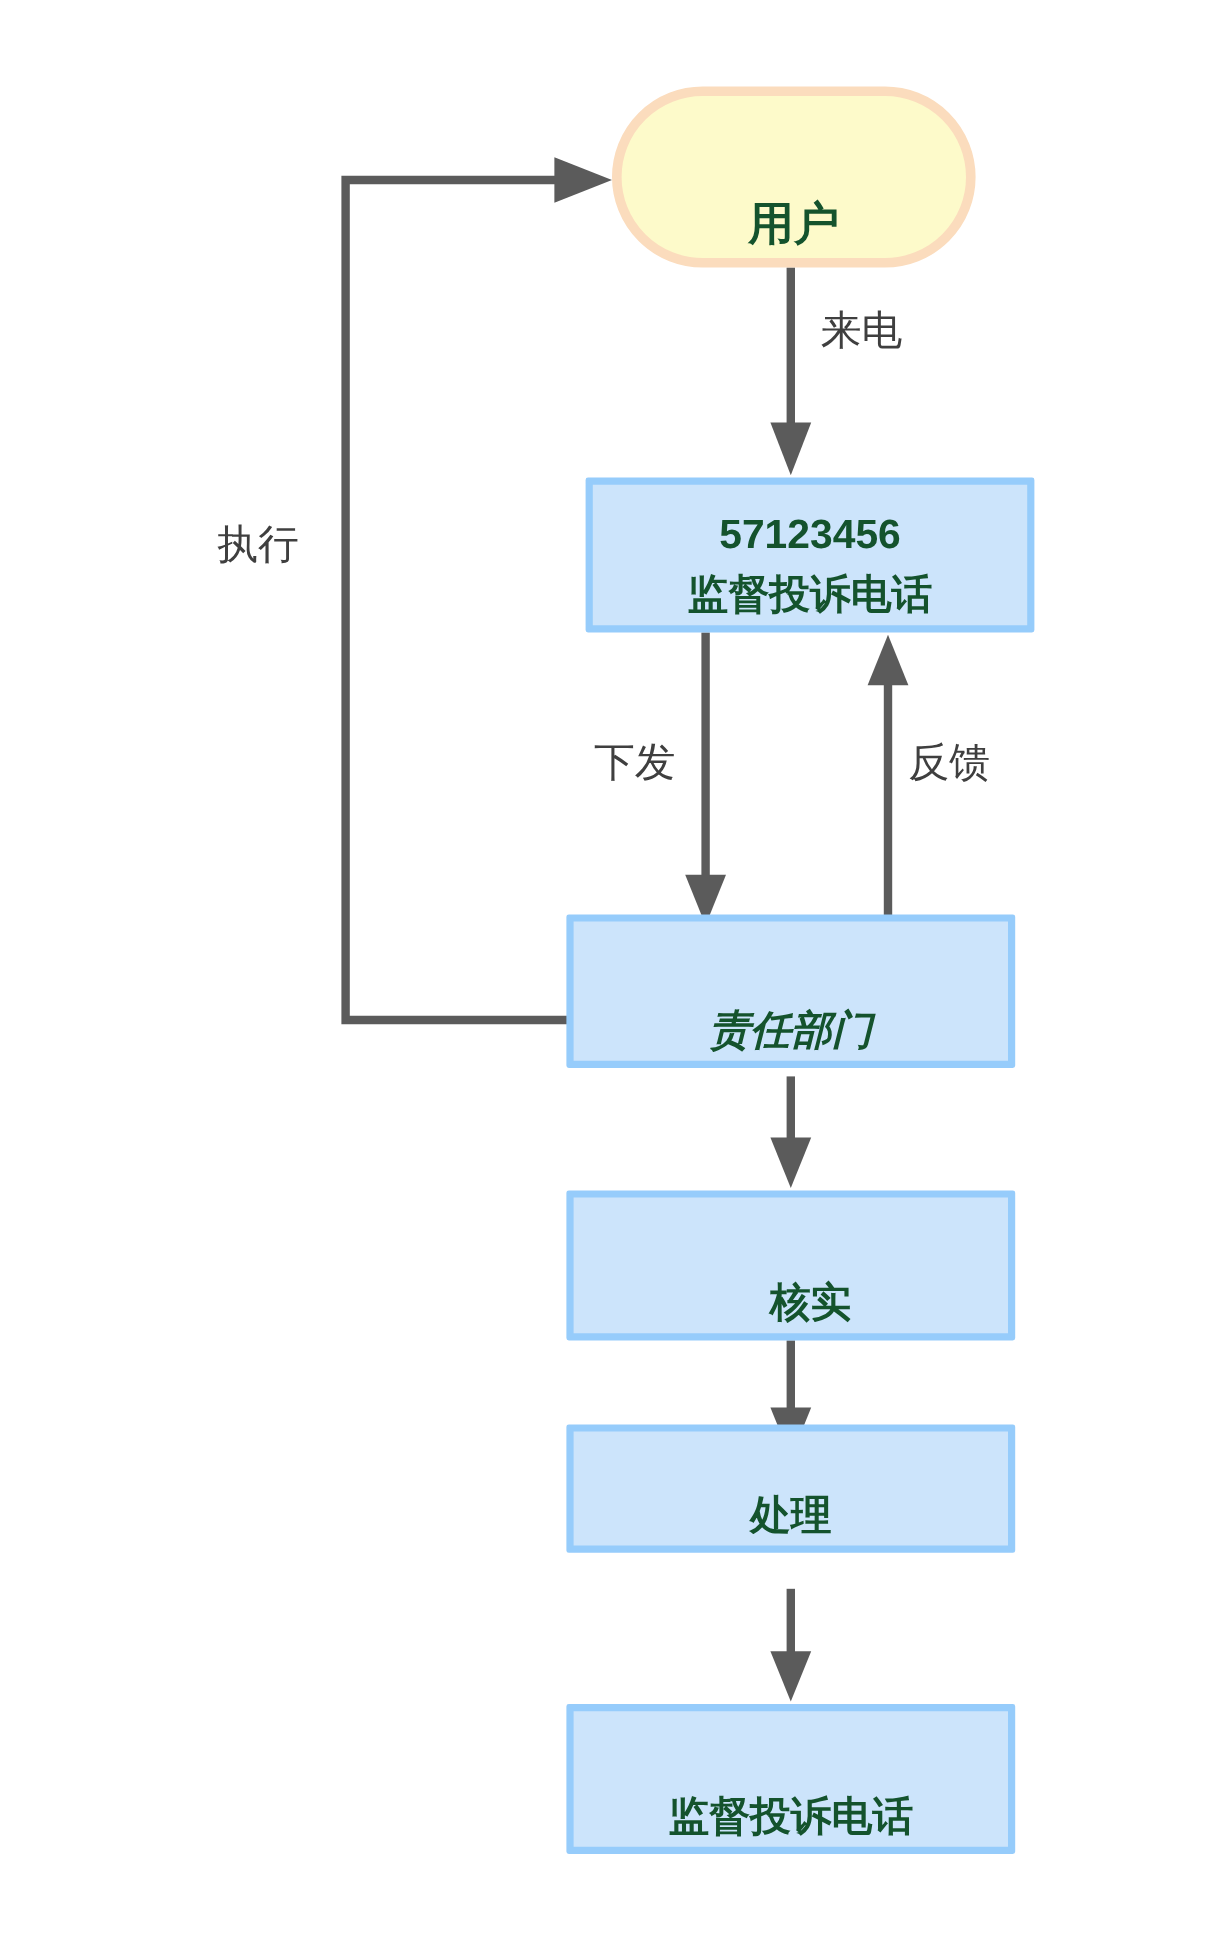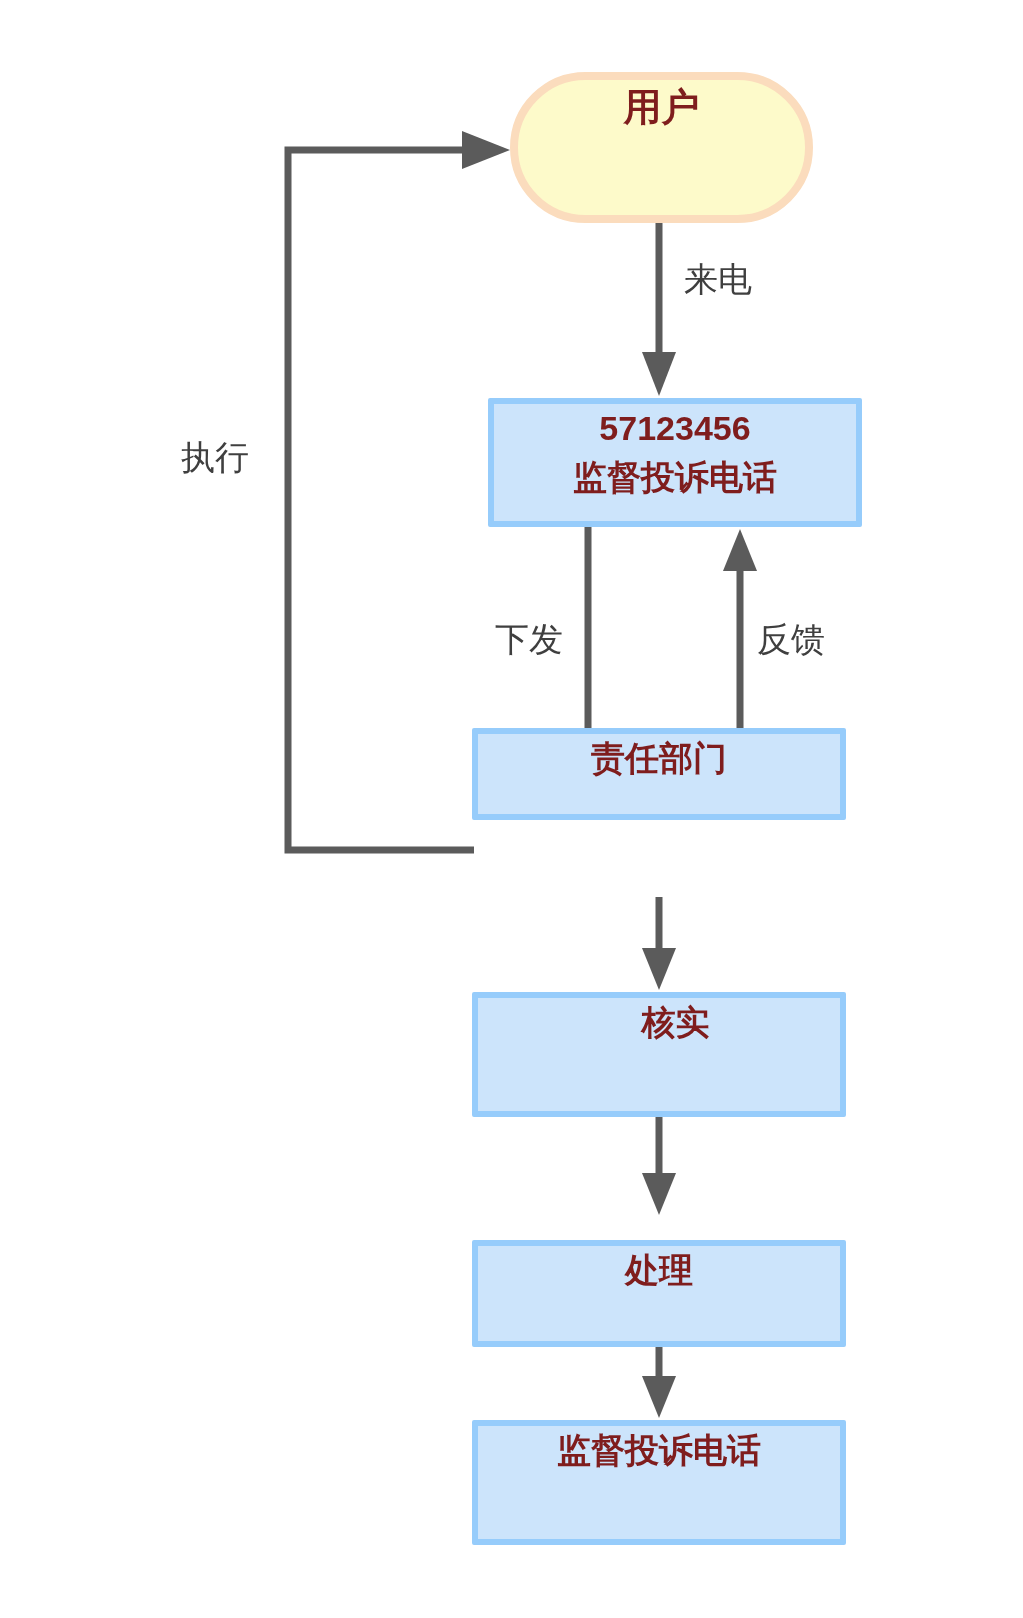--- a/index.html
+++ b/index.html
@@ -21,24 +21,24 @@
     top: 0;
     width: 1023px;
     height: 1618px;
   }
   .node {
     position: absolute;
     box-sizing: border-box;
     display: flex;
     flex-direction: column;
     align-items: center;
-    justify-content: flex-start;
+    justify-content: flex-end;
     text-align: center;
     font-weight: bold;
-    color: #7f1d1d;
+    color: #14532d;
     line-height: 1.45;
   }
   .process {
     left: 472px;
     width: 374px;
     background: #cce4fb;
     border: 6px solid #96ccfb;
     border-radius: 2px;
     font-size: 34px;
   }
@@ -51,20 +51,21 @@
     border: 8px solid #fbdcbd;
     border-radius: 76px;
     font-size: 38px;
   }
   .edge-label {
     position: absolute;
     font-size: 34px;
     color: #3f3f3f;
     white-space: nowrap;
     line-height: 1;
+    font-family: Liberation Mono, monospace;
   }
 </style>
 </head>
 <body>
 
 <div class="canvas">
 
   <svg class="edges" viewBox="0 0 1023 1618">
     <g stroke="#5b5b5b" fill="#5b5b5b">
 
@@ -107,29 +108,29 @@
 
   <div class="node stadium">
     <span>用户</span>
   </div>
 
   <div class="node process" style="top: 398px; height: 129px; margin-left: 16px;">
     <span>57123456</span>
     <span>监督投诉电话</span>
   </div>
 
-  <div class="node process" style="top: 728px; height: 92px;">
+  <div class="node process" style="top: 762px; height: 128px; font-style: italic;">
     <span>责任部门</span>
   </div>
 
   <div class="node process" style="top: 992px; height: 125px; padding-left: 33px;">
     <span>核实</span>
   </div>
 
-  <div class="node process" style="top: 1240px; height: 107px;">
+  <div class="node process" style="top: 1187px; height: 107px;">
     <span>处理</span>
   </div>
 
   <div class="node process" style="top: 1420px; height: 125px;">
     <span>监督投诉电话</span>
   </div>
 
   <span class="edge-label" style="left: 684px; top: 262px;">来电</span>
 
   <span class="edge-label" style="left: 495px; top: 622px;">下发</span>

